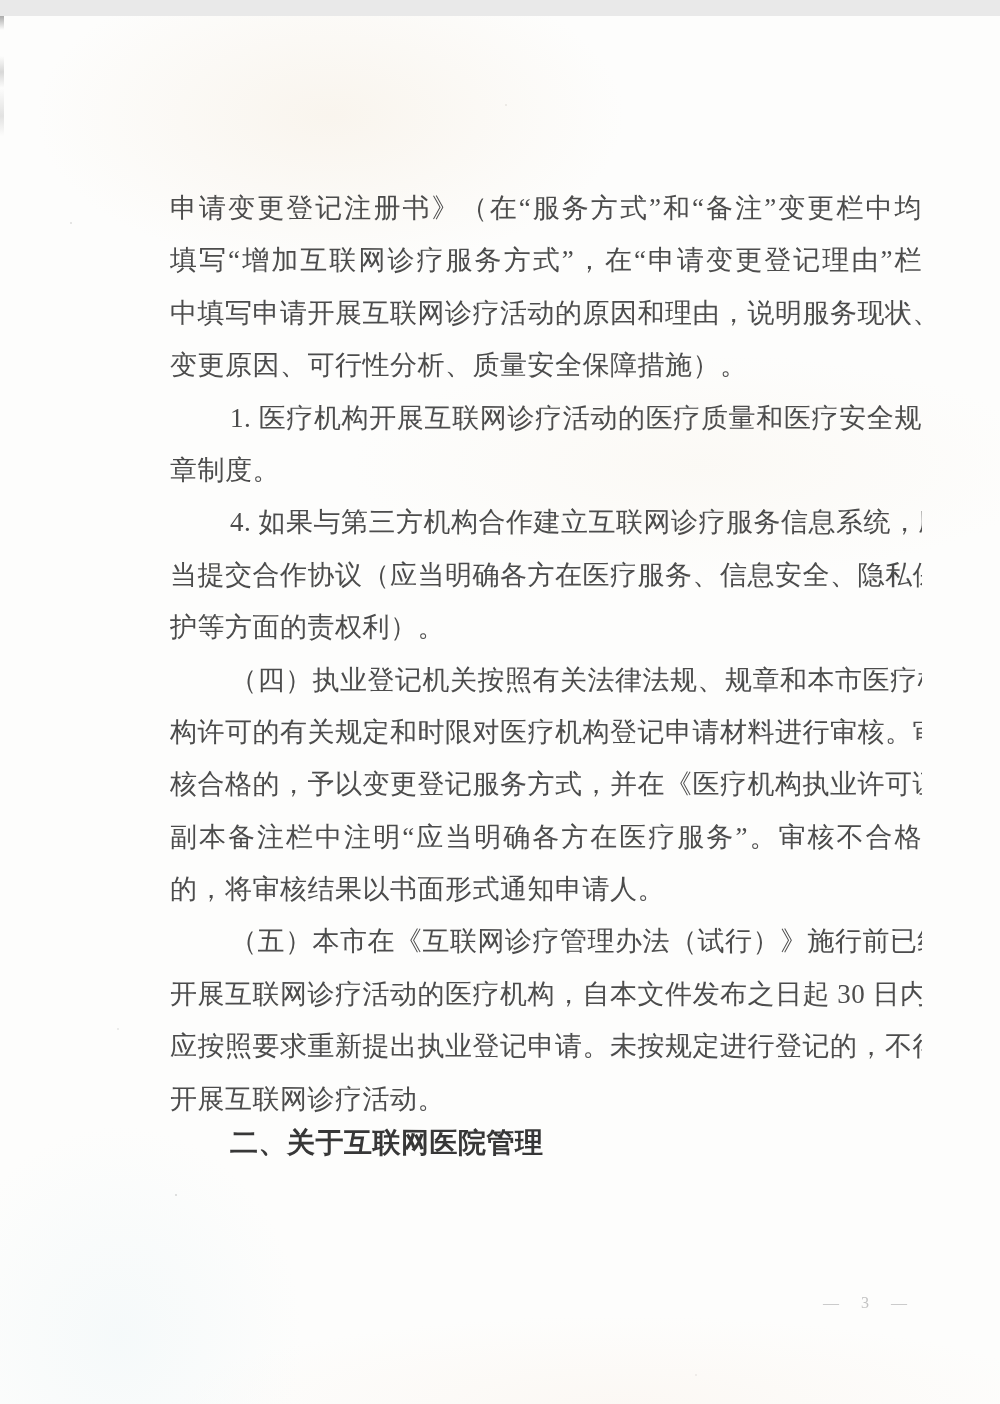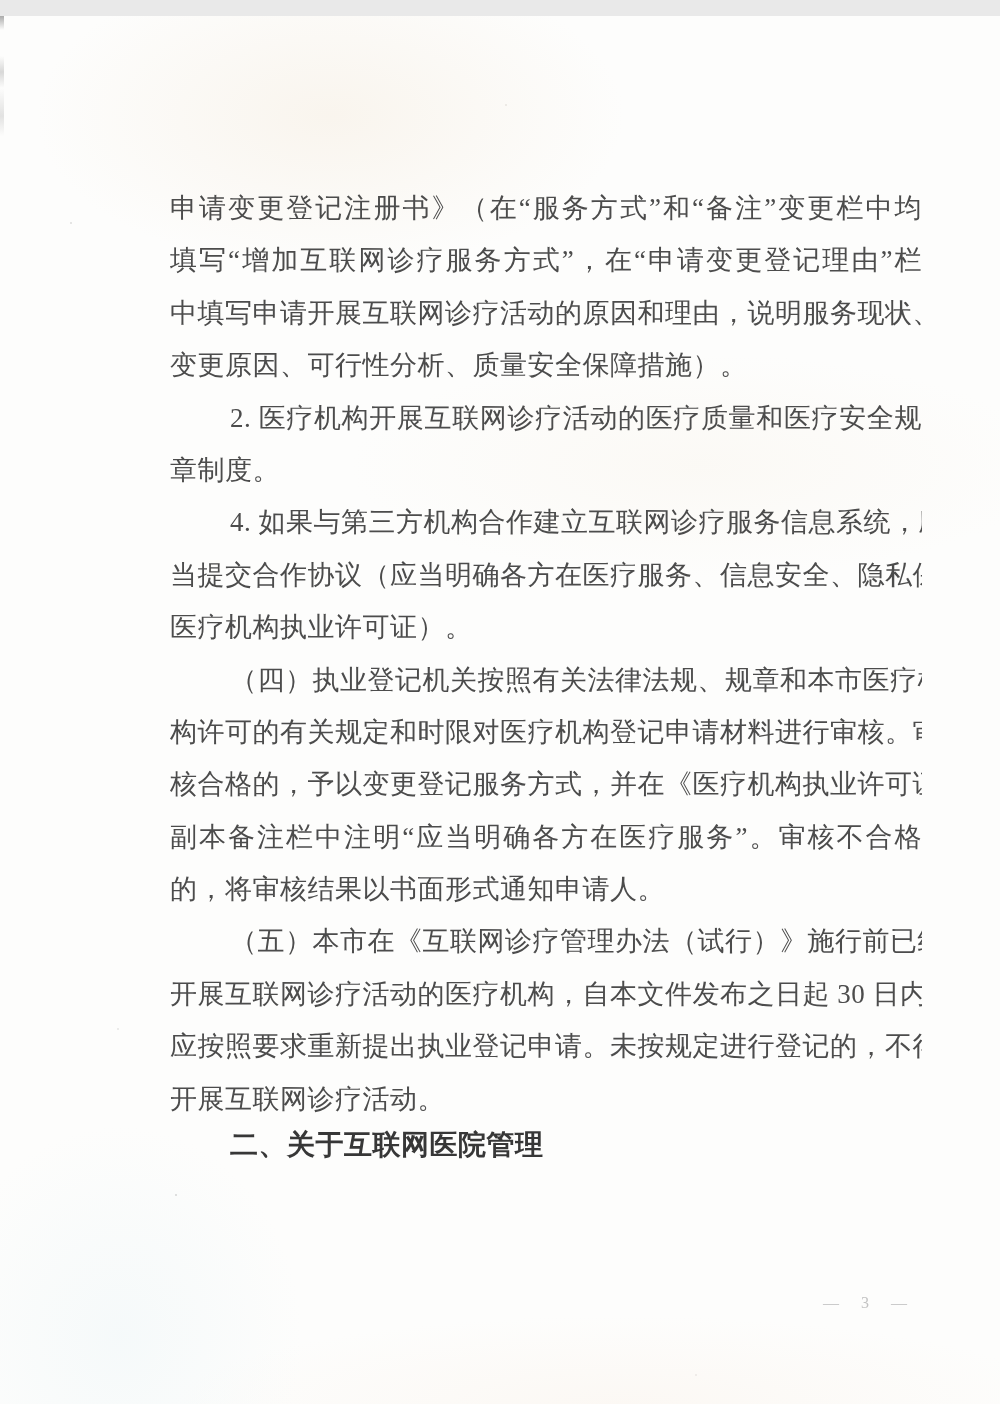--- a/index.html
+++ b/index.html
@@ -75,21 +75,21 @@
     white-space: nowrap;
   }
   .line.end {
     text-align: left;
     text-align-last: left;
   }
   .line.indent {
     text-indent: 60px;
   }
   .line.heading {
-    font-family: Liberation Sans, sans-serif;
+    font-family: Liberation Mono, monospace;
     font-weight: 700;
     color: #373737;
     font-size: 28px;
     text-align: left;
     text-align-last: left;
     margin-top: -6px;
   }
   .pagenum {
     position: absolute;
     right: 84px;
@@ -106,25 +106,25 @@
 <div class="page">
   <div class="scan-noise"></div>
   <div class="edge-shadow"></div>
   <div class="speck"></div>
 
   <div class="textblock">
     <div class="line">申请变更登记注册书》（在“服务方式”和“备注”变更栏中均</div>
     <div class="line">填写“增加互联网诊疗服务方式”，在“申请变更登记理由”栏</div>
     <div class="line">中填写申请开展互联网诊疗活动的原因和理由，说明服务现状、</div>
     <div class="line end">变更原因、可行性分析、质量安全保障措施）。</div>
-    <div class="line indent">2. 医疗机构开展互联网诊疗活动的医疗质量和医疗安全规</div>
+    <div class="line indent">1. 医疗机构开展互联网诊疗活动的医疗质量和医疗安全规</div>
     <div class="line end">章制度。</div>
     <div class="line indent">4. 如果与第三方机构合作建立互联网诊疗服务信息系统，应</div>
     <div class="line">当提交合作协议（应当明确各方在医疗服务、信息安全、隐私保</div>
-    <div class="line end">医疗机构执业许可证）。</div>
+    <div class="line end">护等方面的责权利）。</div>
     <div class="line indent">（四）执业登记机关按照有关法律法规、规章和本市医疗机</div>
     <div class="line">构许可的有关规定和时限对医疗机构登记申请材料进行审核。审</div>
     <div class="line">核合格的，予以变更登记服务方式，并在《医疗机构执业许可证》</div>
     <div class="line">副本备注栏中注明“应当明确各方在医疗服务”。审核不合格</div>
     <div class="line end">的，将审核结果以书面形式通知申请人。</div>
     <div class="line indent">（五）本市在《互联网诊疗管理办法（试行）》施行前已经</div>
     <div class="line">开展互联网诊疗活动的医疗机构，自本文件发布之日起 30 日内，</div>
     <div class="line">应按照要求重新提出执业登记申请。未按规定进行登记的，不得</div>
     <div class="line end">开展互联网诊疗活动。</div>
     <div class="line heading indent">二、关于互联网医院管理</div>

